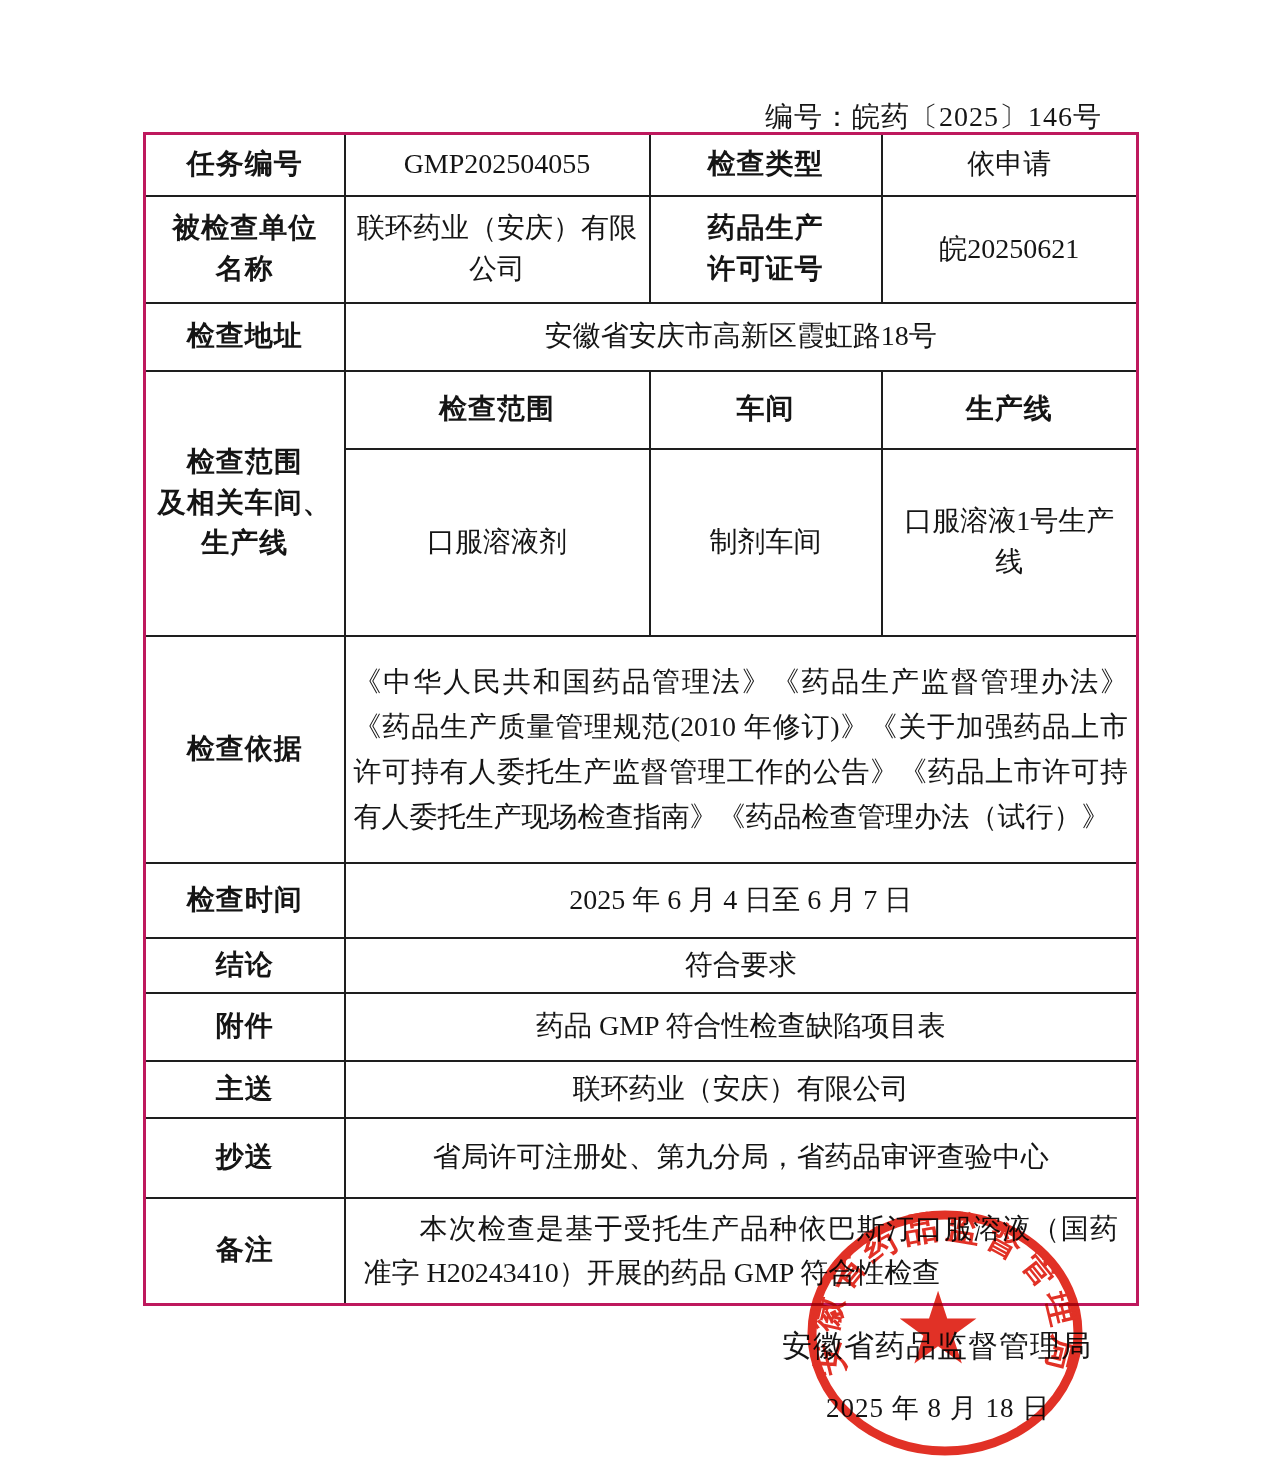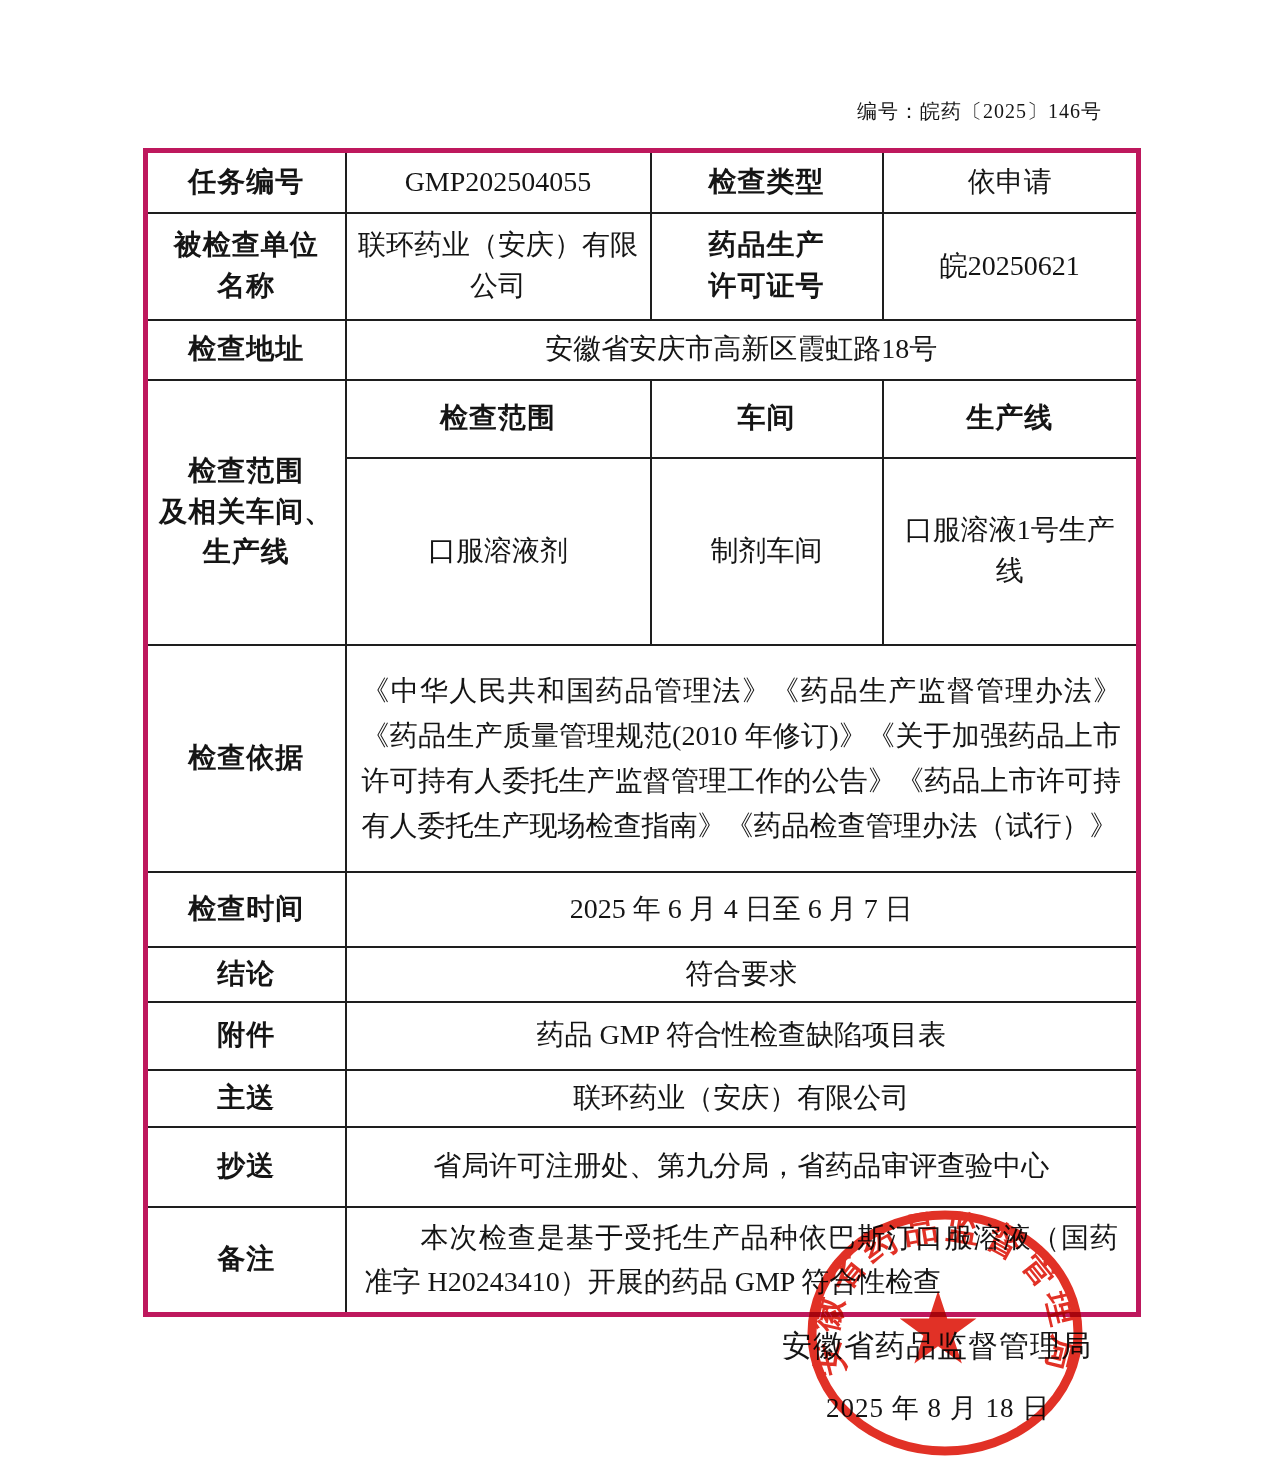--- a/index.html
+++ b/index.html
@@ -14,44 +14,44 @@
   .page{position:absolute;inset:0;}
   .title{
     position:absolute;top:20px;left:0;width:100%;
     text-align:center;
     font-size:48px;font-weight:bold;letter-spacing:3px;
     margin:0;
     font-family:"Liberation Serif", serif;
   }
   .doc-number{
     position:absolute;top:98px;right:178px;
-    font-size:20px;letter-spacing:1px;
+    font-size:28px;letter-spacing:1px;
   }
   table.main{
-    position:absolute;left:143px;top:148px;
+    position:absolute;left:143px;top:132px;
     width:993px;
     border-collapse:collapse;table-layout:fixed;
-    border:5px solid #be185d;
+    border:3px solid #be185d;
   }
   td{
     border:2px solid #1e1e1e;
     text-align:center;vertical-align:middle;
     padding:4px 10px;
     font-size:28px;line-height:1.45;
     word-break:break-word;
   }
   td.label{
     font-family:"Liberation Sans", sans-serif;
     font-weight:bold;letter-spacing:1px;
   }
   td.value{font-family:"Liberation Serif", serif;}
   td.pre{white-space:pre-line;}
   td.basis{
     text-align:justify;text-justify:inter-ideograph;
-    padding:12px 15px;line-height:45px;
+    padding:12px 8px;line-height:45px;
   }
   td.remarks{
     text-align:justify;text-justify:inter-ideograph;
     text-indent:2em;padding:8px 18px;line-height:44px;
   }
   .issuer{
     position:absolute;left:782px;top:1326px;
     font-size:30px;letter-spacing:1px;
     white-space:nowrap;
   }
@@ -101,21 +101,21 @@
         <td class="value">依申请</td>
       </tr>
       <tr style="height:107px">
         <td class="label pre">被检查单位
 名称</td>
         <td class="value">联环药业（安庆）有限公司</td>
         <td class="label pre">药品生产
 许可证号</td>
         <td class="value">皖20250621</td>
       </tr>
-      <tr style="height:60px">
+      <tr style="height:68px">
         <td class="label">检查地址</td>
         <td class="value" colspan="3">安徽省安庆市高新区霞虹路18号</td>
       </tr>
       <tr style="height:78px">
         <td class="label pre" rowspan="2">检查范围
 及相关车间、
 生产线</td>
         <td class="label">检查范围</td>
         <td class="label">车间</td>
         <td class="label">生产线</td>

